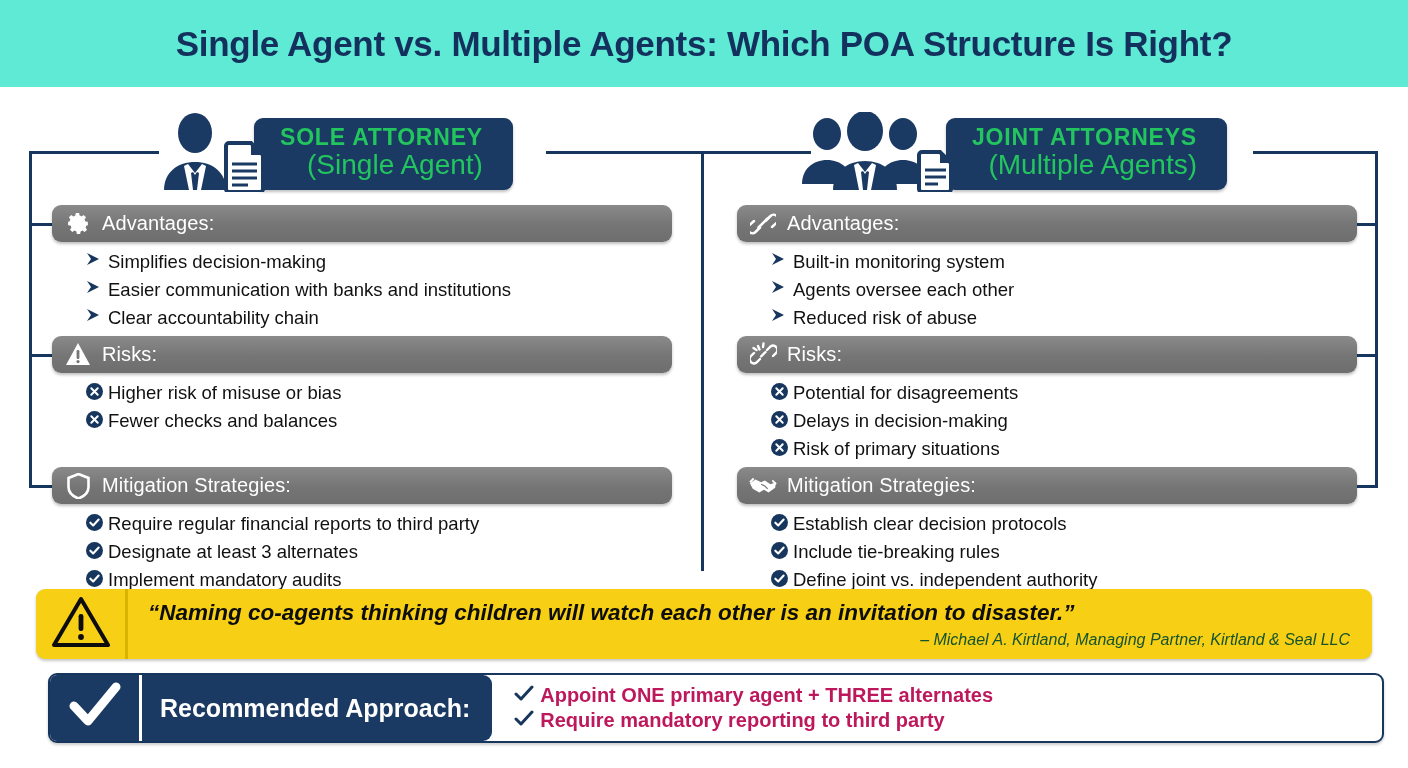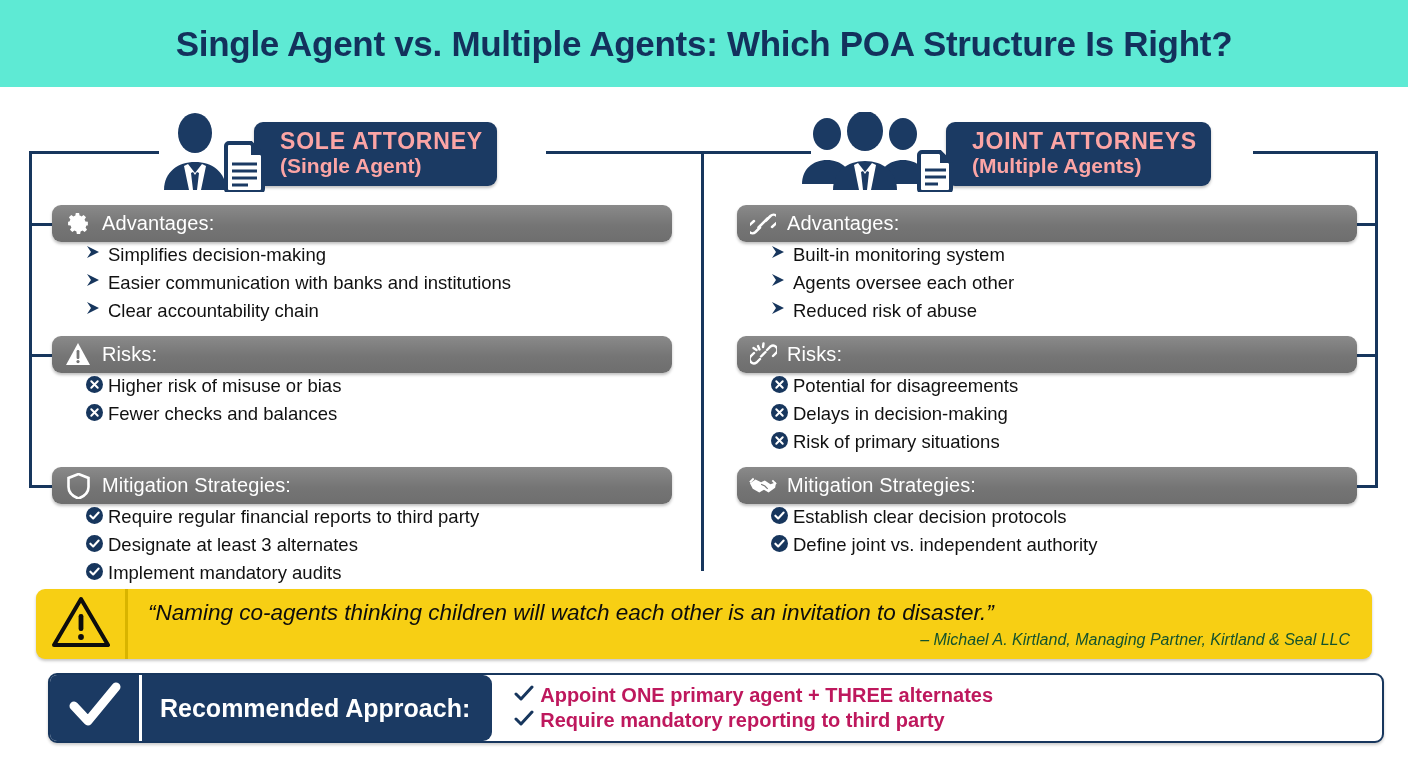--- a/index.html
+++ b/index.html
@@ -24,59 +24,59 @@
   
   .bracket { position: absolute; background: #17365d; }
   .v-line { width: 3px; }
   .h-line { height: 3px; }
 
   
   .party-header { position: absolute; display: flex; align-items: center; }
   .people-icon { position: relative; flex: 0 0 auto; }
   .badge {
     background: #1b3a63; border-radius: 9px;
-    color: #fca5a5; text-align: left;
-    padding: 7px 14px 9px 26px;
+    color: #22c55e; text-align: right;
+    padding: 7px 30px 9px 26px;
     box-shadow: 0 2px 3px rgba(0,0,0,0.25);
     margin-left: -14px;
   }
   .badge-l1 { font-size: 23px; font-weight: bold; letter-spacing: 0.8px; line-height: 1.06; }
-  .badge-l2 { font-size: 21px; font-weight: bold; line-height: 1.1; }
+  .badge-l2 { font-size: 28px; font-weight: normal; line-height: 1.1; }
 
   
   .section { position: absolute; }
   .sec-bar {
     height: 37px; border-radius: 9px;
     background: linear-gradient(180deg,#8a8a8a 0%, #757575 55%, #6e6e6e 100%);
     display: flex; align-items: center; padding-left: 12px;
     box-shadow: 0 2px 3px rgba(0,0,0,0.25);
   }
   .sec-ico { width: 28px; height: 26px; flex: 0 0 28px; margin-right: 10px;
              display: flex; align-items: center; justify-content: center; }
   .sec-title { color: #ffffff; font-size: 20px; font-weight: normal; letter-spacing: 0.1px; }
 
-  .items { margin-top: 0; padding-left: 34px; text-align: center; }
+  .items { margin-top: 7px; padding-left: 34px; text-align: center; }
   .item { display: flex; align-items: flex-start; margin-bottom: 2px; height: 26px; }
   .item-ico { width: 22px; flex: 0 0 22px; display: flex; align-items: center;
               justify-content: flex-start; padding-top: 3px; }
   .item-txt { font-size: 18.5px; color: #111111; line-height: 25px; white-space: nowrap; }
 
   
   .quote-wrap {
     position: absolute; display: flex; align-items: stretch;
     background: #f7cf14; border-radius: 9px; overflow: hidden;
     box-shadow: 0 2px 3px rgba(0,0,0,0.22);
   }
   .quote-ico-box {
     width: 92px; flex: 0 0 92px; display: flex; align-items: center; justify-content: center;
     border-right: 3px solid #d8b400;
   }
   .quote-body { flex: 1; padding: 9px 22px 8px 20px; display: flex; flex-direction: column;
                 justify-content: center; }
-  .quote-text { font-size: 22.5px; font-weight: normal; font-style: italic; color: #0d0d0d;
+  .quote-text { font-size: 22.5px; font-weight: bold; font-style: italic; color: #0d0d0d;
                 line-height: 1.18; white-space: nowrap; }
   .quote-attr { font-size: 16px; font-style: italic; color: #14532d; text-align: right;
                 margin-top: 5px; white-space: nowrap; }
 
   
   .rec-wrap {
     position: absolute; display: flex; align-items: stretch;
     border: 2px solid #17365d; border-radius: 9px; overflow: hidden; background: #ffffff;
     box-shadow: 0 2px 3px rgba(0,0,0,0.2);
   }
@@ -388,20 +388,29 @@
         </span>
         <span class="item-txt">Establish clear decision protocols</span>
       </div>
       <div class="item">
         <span class="item-ico">
           <svg width="17" height="17" viewBox="0 0 18 18">
               <circle cx="9" cy="9" r="9" fill="#17365d"></circle>
           <path d="M4.6 9.2 L7.6 12.2 L13.4 5.8" stroke="#ffffff" stroke-width="2.2" fill="none" stroke-linecap="round" stroke-linejoin="round"></path>
             </svg>
         </span>
+        <span class="item-txt">Include tie-breaking rules</span>
+      </div>
+      <div class="item">
+        <span class="item-ico">
+          <svg width="17" height="17" viewBox="0 0 18 18">
+              <circle cx="9" cy="9" r="9" fill="#17365d"></circle>
+          <path d="M4.6 9.2 L7.6 12.2 L13.4 5.8" stroke="#ffffff" stroke-width="2.2" fill="none" stroke-linecap="round" stroke-linejoin="round"></path>
+            </svg>
+        </span>
         <span class="item-txt">Define joint vs. independent authority</span>
       </div>
     </div>
   </div>
 
   <div class="quote-wrap" style="left:36px;top:589px;width:1336px;height:70px;">
     <div class="quote-ico-box">
       <span>
         <svg width="58" height="52" viewBox="0 0 58 52">
           <path d="M29 3 L56 49 H2 Z" fill="none" stroke="#0d0d0d" stroke-width="4" stroke-linejoin="round"></path>

